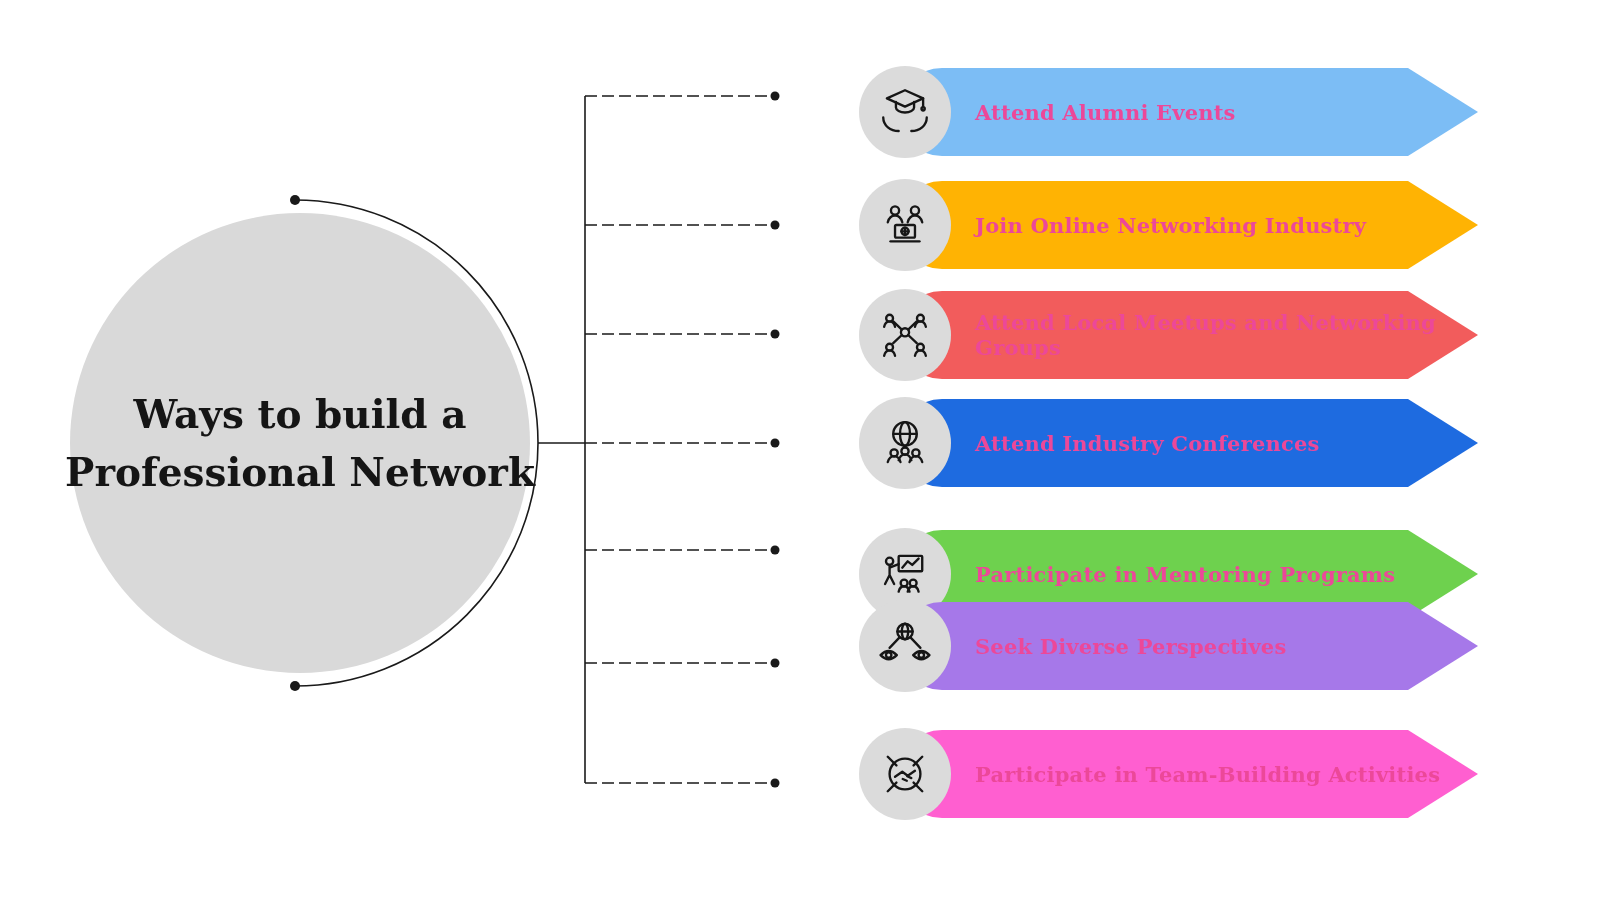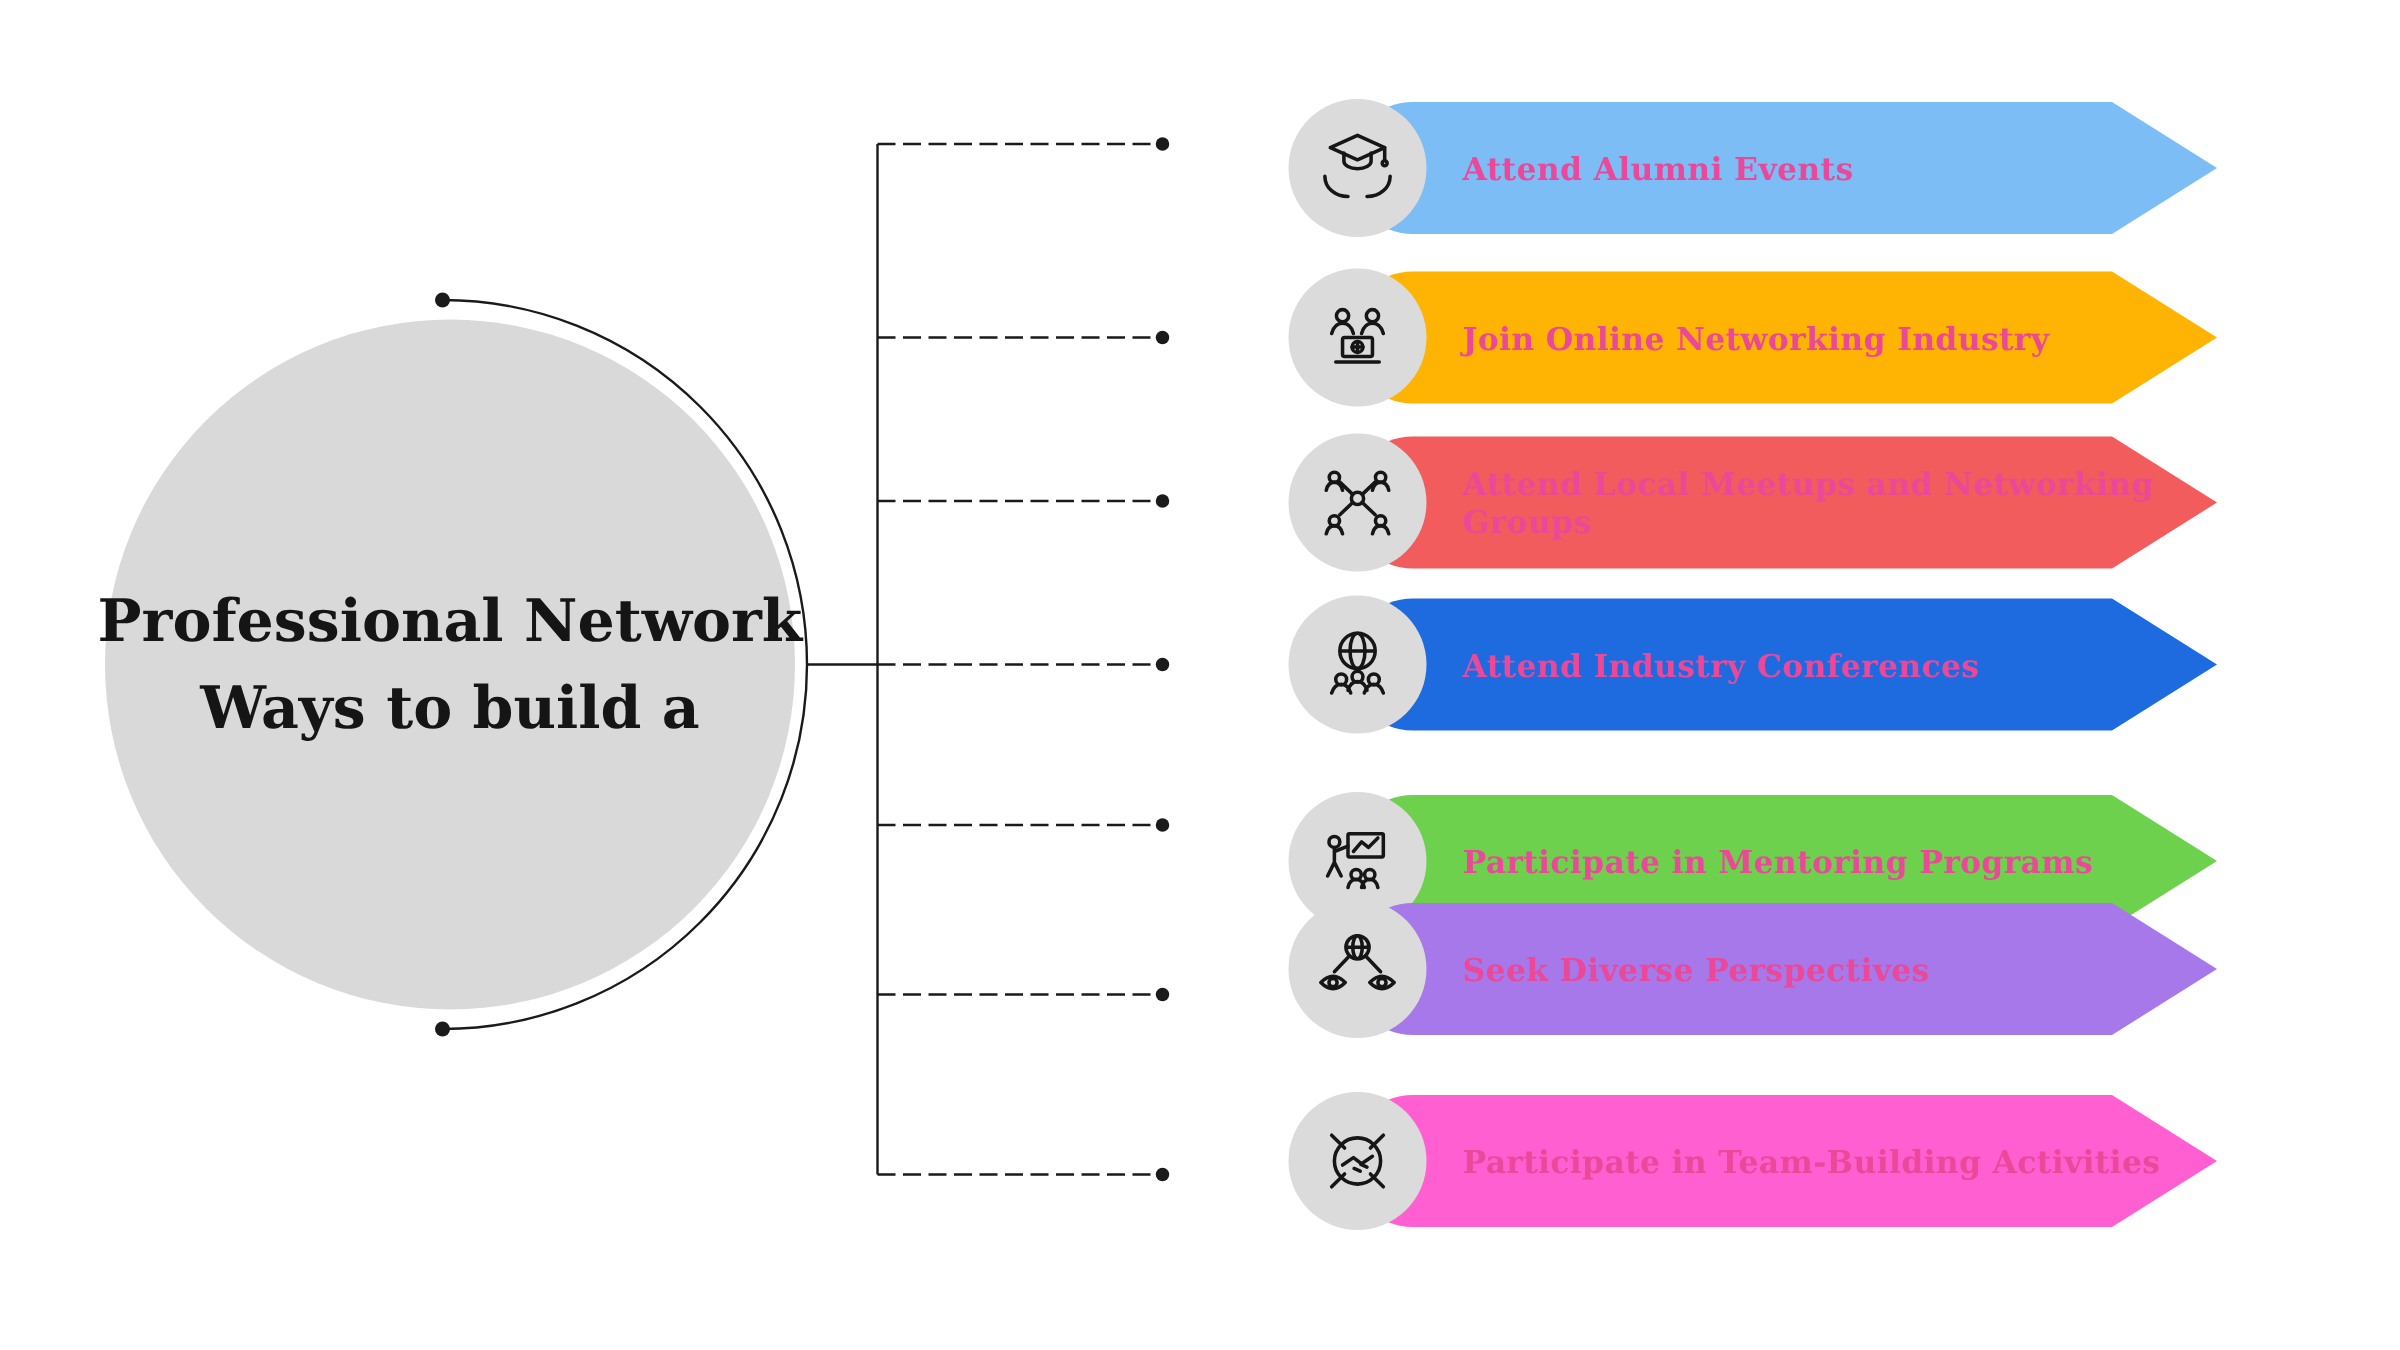--- a/index.html
+++ b/index.html
@@ -42,22 +42,22 @@
     font-size:21px;font-weight:700;color:#ec4899;letter-spacing:.2px;
   }
   .ic{stroke:#161616;stroke-width:2.6;fill:none;stroke-linecap:round;stroke-linejoin:round;}
 </style>
 </head>
 <body>
 
 <div class="stage">
 
   <div class="main-circle" style="background-color: rgb(217, 217, 217);">
+    <div class="title-line">Ways to build a</div>
     <div class="title-line">Professional Network</div>
-    <div class="title-line">Ways to build a</div>
   </div>
 
   <svg class="connectors" width="1600" height="900" viewBox="0 0 1600 900">
     <g stroke="#1a1a1a" stroke-width="1.6" fill="none">
       <path d="M 295 200 A 243 243 0 0 1 295 686"></path>
       <line x1="538" y1="443" x2="585" y2="443"></line>
       <line x1="585" y1="96" x2="585" y2="783"></line>
       <g stroke-dasharray="12 5">
         <line x1="585" y1="96" x2="775" y2="96"></line>
         <line x1="585" y1="225" x2="775" y2="225"></line>

